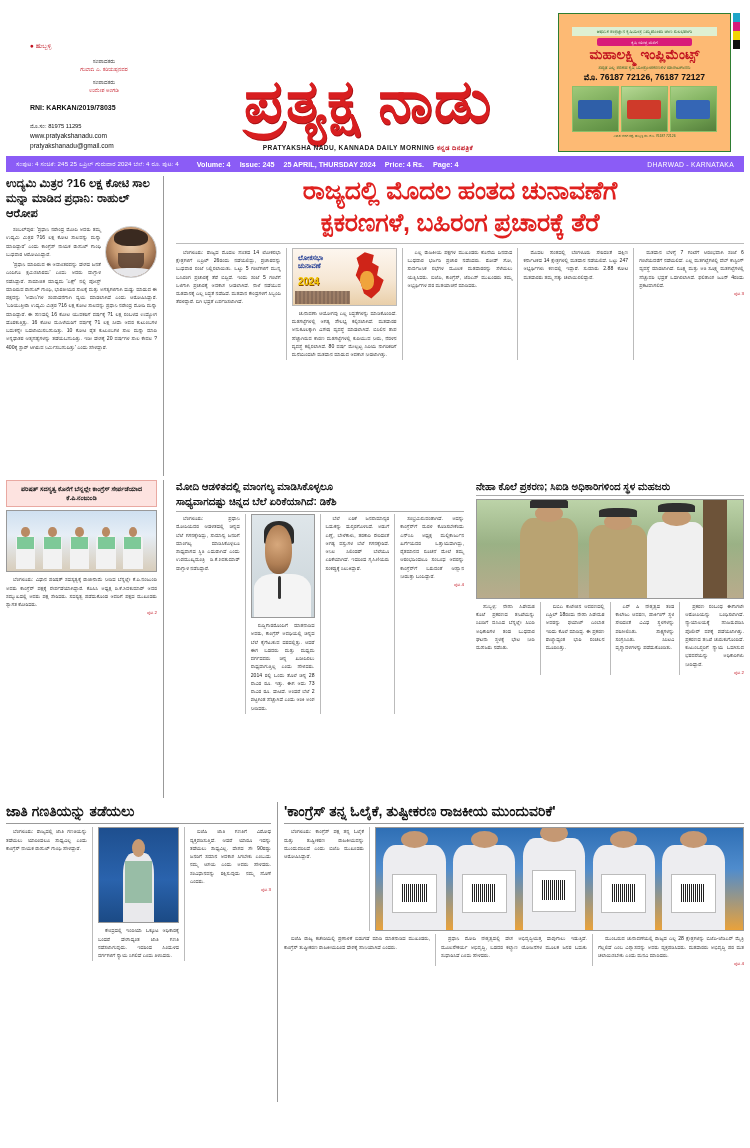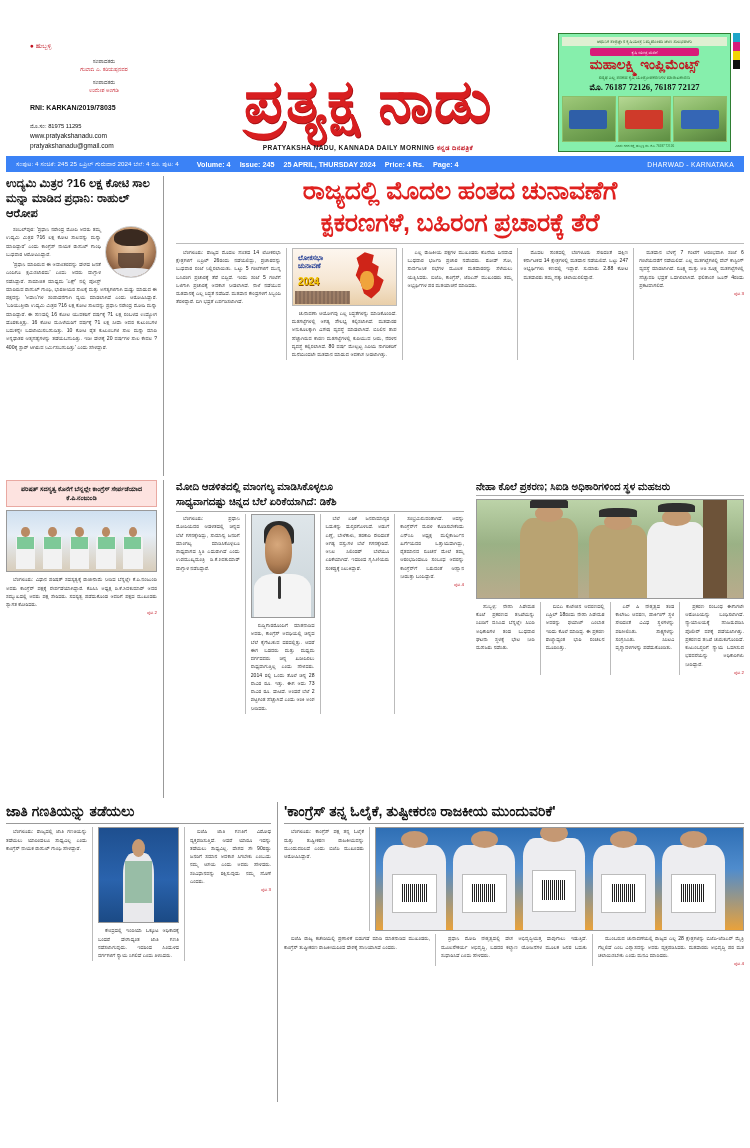--- a/index.html
+++ b/index.html
@@ -28,42 +28,42 @@
   .logo {
     font-family: "Liberation Sans", sans-serif;
     font-size: 60px; font-weight: 900; color: #d81e20;
     letter-spacing: 1px; line-height: 1;
     text-shadow: 0.6px 0.6px 0 #a30f13;
   }
   .logo-sub { font-size: 6.6px; font-weight: bold; color: #222; letter-spacing: .4px; margin-top: 12px; }
   .logo-sub .kn { color:#c1121f; }
 
   .mh-right { width: 186px; padding-right: 4px; }
-  .ad-box { border: 1.6px solid #2e7d32; background: #86efac; padding: 3px; font-family: Liberation Serif, serif; }
+  .ad-box { border: 1.6px solid #2e7d32; background: #fdba74; padding: 13px; }
   .ad-top { text-align:center; font-size: 4.6px; color:#1b5e20; background:#dff0d2; padding:2px 0; }
   .ad-ribbon { text-align:center; margin: 2px auto 1px; width:66%; background:#d81b79; color:#fff; font-size:4.4px; padding:1.5px 0; border-radius:2px;}
   .ad-title { text-align:center; font-size: 13.5px; font-weight:900; color:#c1121f; line-height:1.1; margin:2px 0; }
   .ad-line { text-align:center; font-size:4.6px; color:#1b5e20; }
   .ad-phone { text-align:center; font-size:8.6px; font-weight:bold; color:#111; margin:2px 0 3px; }
   .ad-imgs { display:flex; gap:2px; height:46px; }
   .ad-img { flex:1; border:.5px solid #8bbf6a; position:relative; overflow:hidden; }
   .ad-i1 { background: linear-gradient(160deg,#9fc97a 0%,#7fae5d 45%,#5d8e42 100%); }
   .ad-i2 { background: linear-gradient(160deg,#b6d894 0%,#86b364 50%,#5d8e42 100%); }
   .ad-i3 { background: linear-gradient(160deg,#a8cf86 0%,#7cae5a 50%,#557f3c 100%); }
   .impl { position:absolute; left:12%; top:30%; width:74%; height:42%; border-radius:2px; }
   .impl.blue { background:#2f5fa8; }
   .impl.red { background:#cf3a2a; }
   .impl.blue2 { background:#3566b5; }
   .ad-foot { text-align:center; font-size:3.4px; color:#1b5e20; margin-top:2px; }
   .cmyk { display:flex; flex-direction:column; width:7px; margin-left:2px; }
   .cmyk i { height:9px; display:block; }
 
   
   .bluebar {
-    background:#3b82f6; color:#fff; height: 17px; display:flex; align-items:center;
+    background:#8b5cf6; color:#fff; height: 17px; display:flex; align-items:center;
     padding: 0 10px; font-size: 7.2px; margin: 3px 0 4px; border-top:1px solid #fff;
   }
   .bb-kn { font-size:6.2px; letter-spacing:.1px; }
   .bb-en { font-weight:bold; margin-left: 18px; }
   .bb-en span { margin-right: 7px; }
   .bb-loc { margin-left:auto; font-size:6.8px; letter-spacing:.3px; }
 
   
   .kntext { font-size: 5.1px; line-height: 1.62; text-align: justify; color: #1a1a1a; letter-spacing: .02px; }
   .kntext p { margin-bottom: 2px; text-indent: 7px; }

